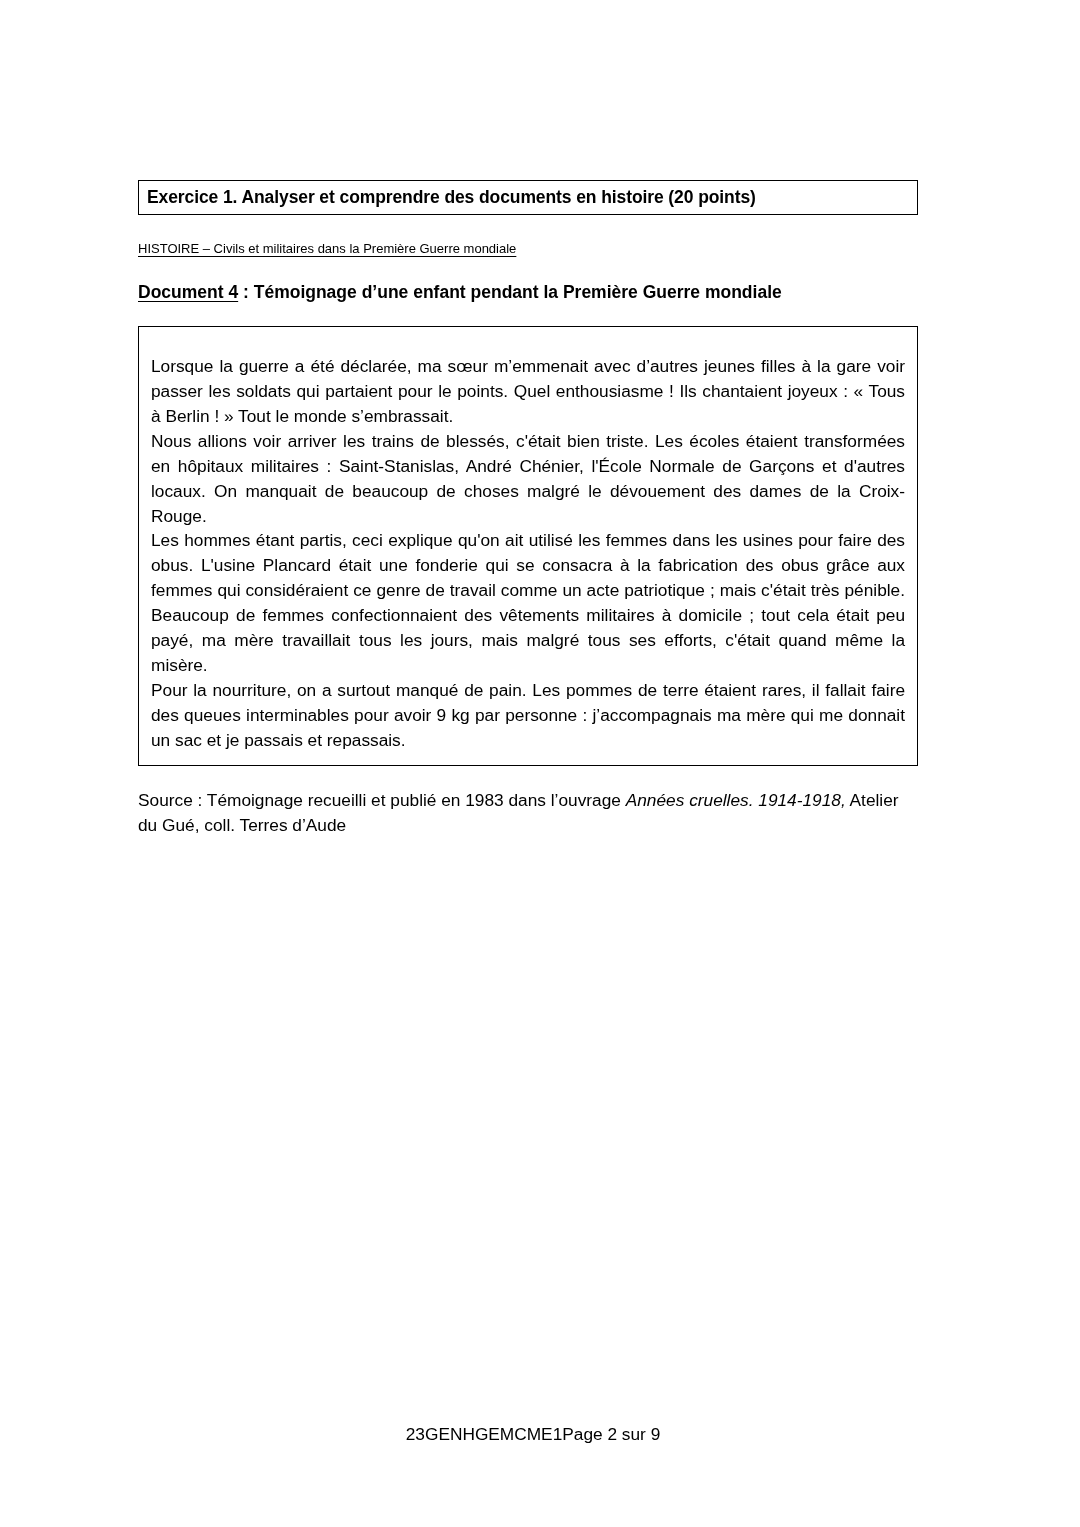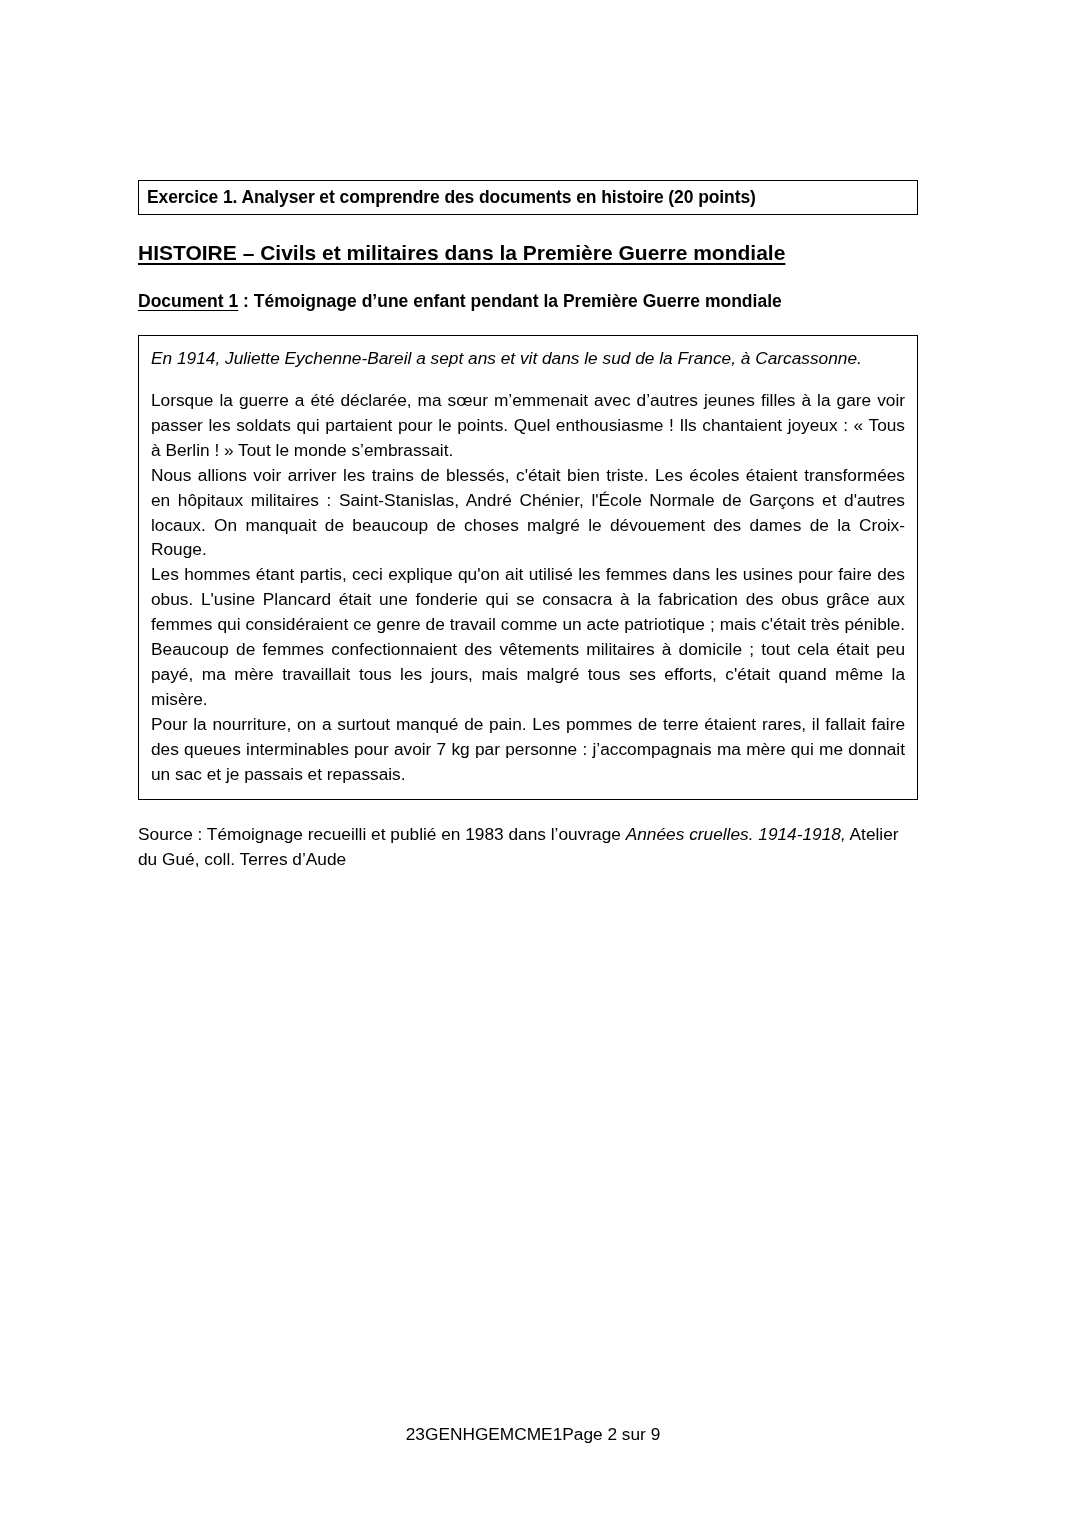--- a/index.html
+++ b/index.html
@@ -38,22 +38,22 @@
   }
   .exercise-box .title {
     font-size: 17.5px;
     font-weight: bold;
     line-height: 1.15;
     letter-spacing: -0.1px;
   }
 
   .subtitle {
     margin-top: 26px;
-    font-size: 21px;
-    font-weight: bold;
+    font-size: 13px;
+    font-weight: normal;
     text-decoration: underline;
     text-underline-offset: 3px;
   }
 
   .doc-title {
     margin-top: 26px;
     font-size: 17.5px;
     font-weight: bold;
   }
   .doc-title .doc-label {
@@ -114,30 +114,29 @@
 
   <div class="content">
 
     <div class="exercise-box">
       <div class="title">Exercice 1. Analyser et comprendre des documents en histoire (20 points)</div>
     </div>
 
     <div class="subtitle">HISTOIRE – Civils et militaires dans la Première Guerre mondiale</div>
 
     <div class="doc-title">
-      <span class="doc-label">Document 1</span><span> : Témoignage d’une enfant pendant la Première Guerre mondiale</span>
+      <span class="doc-label">Document 4</span><span> : Témoignage d’une enfant pendant la Première Guerre mondiale</span>
     </div>
 
     <div class="text-box">
-      <p class="italic">En 1914, Juliette Eychenne-Bareil a sept ans et vit dans le sud de la France, à Carcassonne.</p>
       <div class="spacer"></div>
       <p>Lorsque la guerre a été déclarée, ma sœur m’emmenait avec d’autres jeunes filles à la gare voir passer les soldats qui partaient pour le points. Quel enthousiasme ! Ils chantaient joyeux : « Tous à Berlin ! » Tout le monde s’embrassait.</p>
       <p>Nous allions voir arriver les trains de blessés, c'était bien triste. Les écoles étaient transformées en hôpitaux militaires : Saint-Stanislas, André Chénier, l'École Normale de Garçons et d'autres locaux. On manquait de beaucoup de choses malgré le dévouement des dames de la Croix-Rouge.</p>
       <p>Les hommes étant partis, ceci explique qu'on ait utilisé les femmes dans les usines pour faire des obus. L'usine Plancard était une fonderie qui se consacra à la fabrication des obus grâce aux femmes qui considéraient ce genre de travail comme un acte patriotique ; mais c'était très pénible. Beaucoup de femmes confectionnaient des vêtements militaires à domicile ; tout cela était peu payé, ma mère travaillait tous les jours, mais malgré tous ses efforts, c'était quand même la misère.</p>
-      <p>Pour la nourriture, on a surtout manqué de pain. Les pommes de terre étaient rares, il fallait faire des queues interminables pour avoir 7 kg par personne : j’accompagnais ma mère qui me donnait un sac et je passais et repassais.</p>
+      <p>Pour la nourriture, on a surtout manqué de pain. Les pommes de terre étaient rares, il fallait faire des queues interminables pour avoir 9 kg par personne : j’accompagnais ma mère qui me donnait un sac et je passais et repassais.</p>
     </div>
 
     <div class="source">
       <span>Source : Témoignage recueilli et publié en 1983 dans l’ouvrage </span><span class="it">Années cruelles. 1914-1918,</span><span> Atelier du Gué, coll. Terres d’Aude</span>
     </div>
 
   </div>
 
   <div class="footer">
     <span>23GENHGEMCME1</span>

